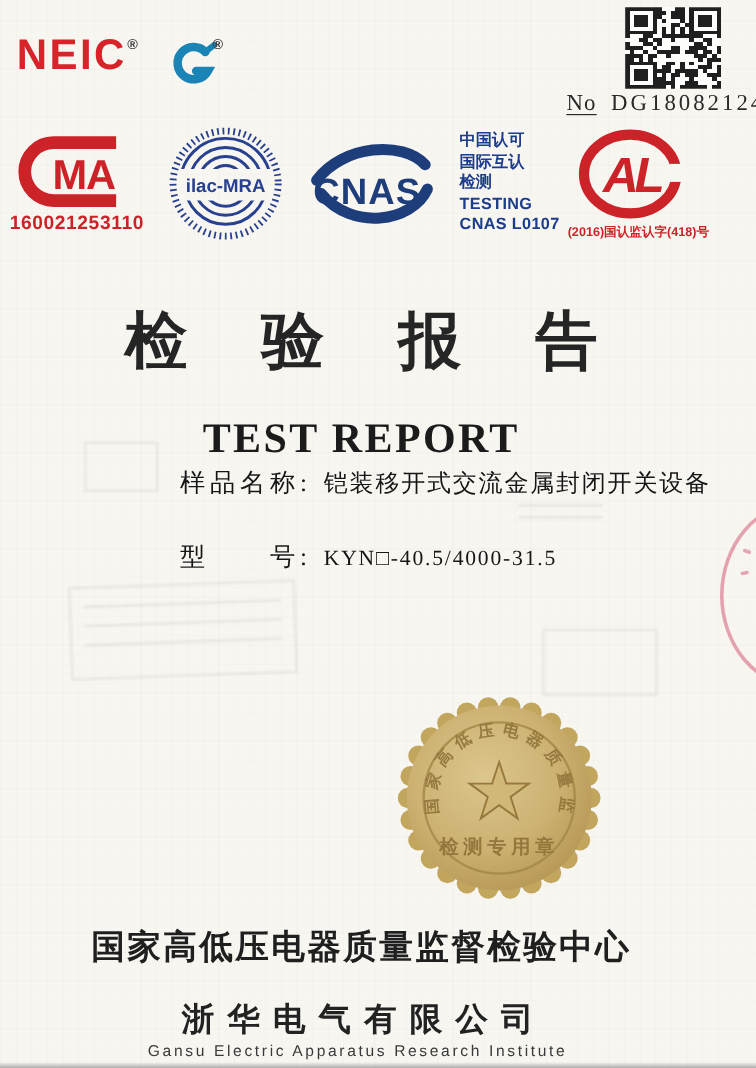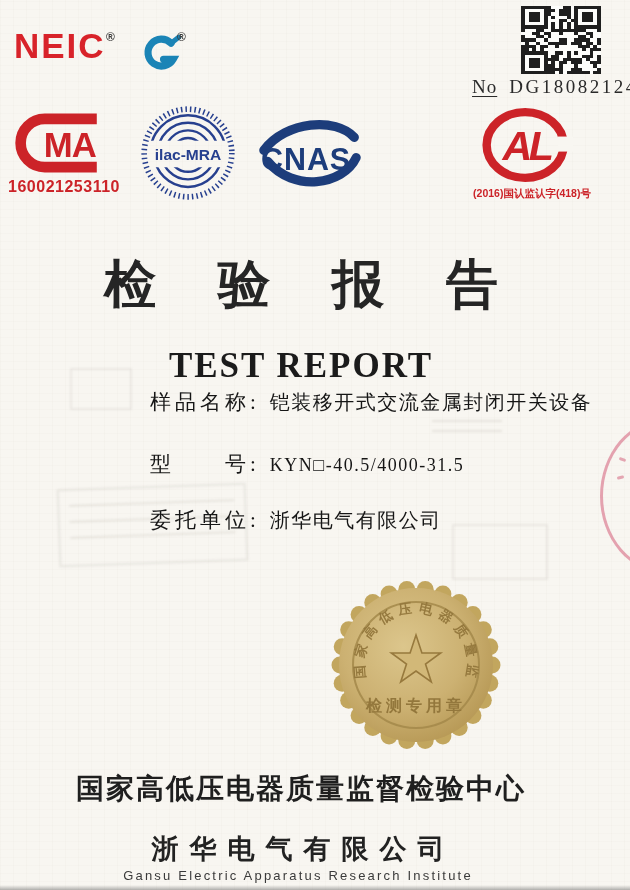--- a/index.html
+++ b/index.html
@@ -376,39 +376,43 @@
     </g>
     <text x="0" y="7" text-anchor="middle" font-family="Liberation Sans, sans-serif" font-size="16.5" font-weight="bold" fill="#27408f">ilac-MRA</text>
   </svg>
 
   <svg class="abs" style="left:250px;top:117px" width="120" height="72" viewBox="0 0 120 78">
     <path d="M10 36 C 34 4, 88 0, 108 22" fill="none" stroke="#1d3d7b" stroke-width="10" stroke-linecap="round"></path>
     <path d="M14 48 C 42 82, 96 74, 110 44" fill="none" stroke="#1d3d7b" stroke-width="10" stroke-linecap="round"></path>
     <text x="7" y="57" font-family="Liberation Sans, sans-serif" font-size="33" font-weight="bold" fill="#1d3d7b" letter-spacing="1">CNAS</text>
   </svg>
 
+  <div class="abs acc-text">
+    <div>中国认可</div>
+    <div>国际互认</div>
+    <div>检测</div>
+    <div class="bold">TESTING</div>
+    <div class="bold">CNAS L0107</div>
+  </div>
 
   <svg class="abs" style="left:481px;top:106px" width="92" height="78" viewBox="0 0 98 82">
     <ellipse cx="47" cy="41" rx="41" ry="35" fill="none" stroke="#cc2328" stroke-width="9"></ellipse>
     <rect x="82" y="32" width="16" height="16" fill="#f8f6f1"></rect>
     <text x="23" y="57" font-family="Liberation Sans, sans-serif" font-size="44" font-weight="bold" font-style="italic" fill="#cc2328" letter-spacing="-4">AL</text>
   </svg>
   <div class="abs cal-caption">(2016)国认监认字(418)号</div>
 
   <div class="abs title-cn">检验报告</div>
   <div class="abs title-en">TEST REPORT</div>
 
   <div class="abs field f1">
     <span class="lbl">样品名称:</span><span class="val">铠装移开式交流金属封闭开关设备</span>
   </div>
   <div class="abs field f2 field-model">
     <span class="lbl">型　　号:</span><span class="val">KYN□-40.5/4000-31.5</span>
-  </div>
-  <div class="abs field f3">
-    <span class="lbl">委托单位:</span><span class="val">浙华电气有限公司</span>
   </div>
 
   <svg class="abs seal" width="170" height="170" viewBox="-85 -85 170 170">
     <defs>
       <radialGradient id="goldGrad" cx="42%" cy="38%" r="72%">
         <stop offset="0" stop-color="#dcc68c"></stop>
         <stop offset=".55" stop-color="#ccb172"></stop>
         <stop offset="1" stop-color="#b2934f"></stop>
       </radialGradient>
     </defs>

